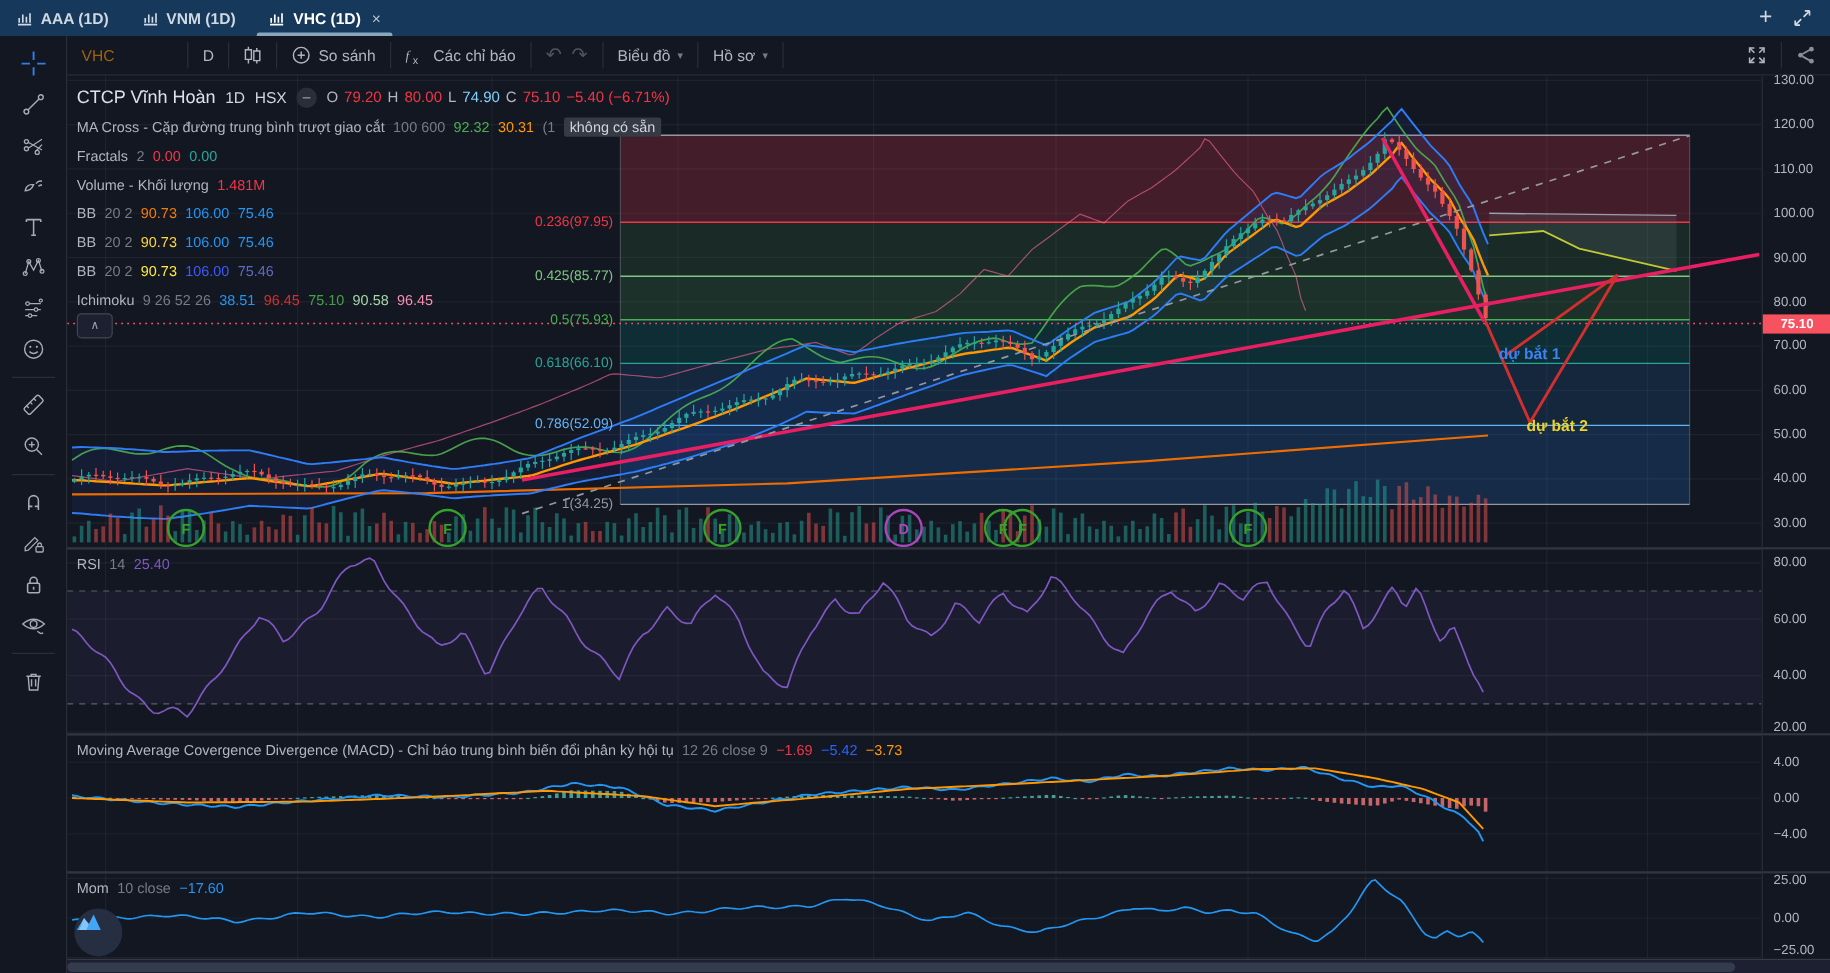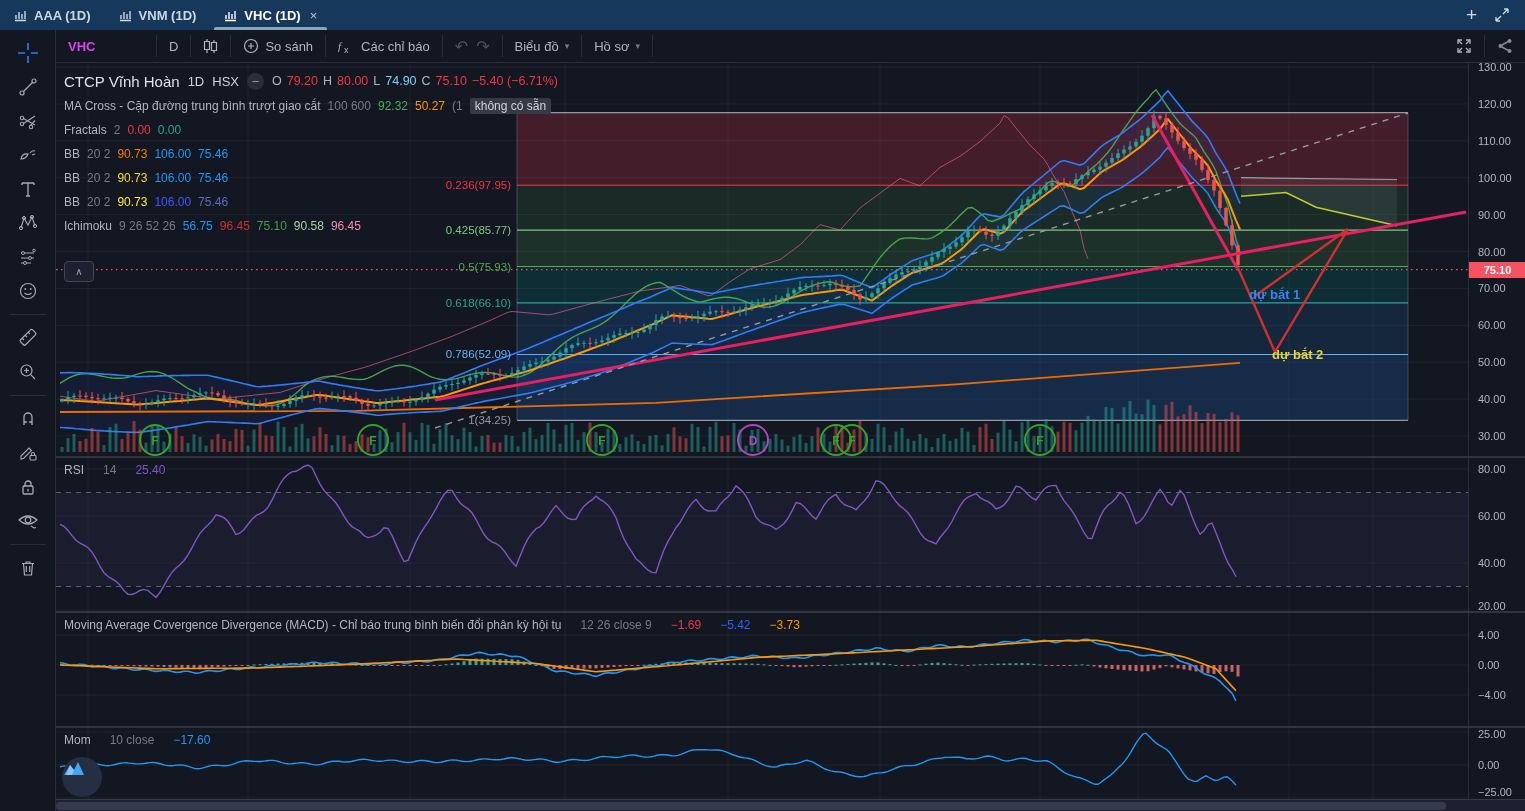--- a/index.html
+++ b/index.html
@@ -18,21 +18,21 @@
   .tab .close { font-size:13px; font-weight:400; color:#b9c6d2; margin-left:2px; }
   #tabbar-right { margin-left:auto; display:flex; align-items:center; gap:18px; padding-right:16px;
     color:#cfd8e3; }
 
   
   #toolbar { position:absolute; left:56px; top:30px; width:1469px; height:33px;
     background:#131722; border-bottom:1px solid #2a2e39; display:flex; align-items:center;
     color:#b2b5be; font-size:13px; }
   .tb-item { display:flex; align-items:center; gap:6px; padding:0 12px; height:100%; cursor:pointer; }
   .tb-sep { width:1px; height:22px; background:#2a2e39; }
-  .tb-sym { font-weight:700; color:#d946ef; width:100px; }
+  .tb-sym { font-weight:400; color:#a16207; width:100px; }
   .caret { font-size:9px; color:#787b86; }
   .dim { color:#50535e; }
   #toolbar-right { margin-left:auto; display:flex; align-items:center; height:100%; }
 
   
   #sidebar { position:absolute; left:0; top:30px; width:56px; height:781px;
     background:#131722; border-right:1px solid #2a2e39; display:flex; flex-direction:column;
     align-items:center; padding-top:6px; }
   .sb-btn { width:38px; height:34px; display:flex; align-items:center; justify-content:center;
     cursor:pointer; border-radius:4px; }
@@ -54,21 +54,21 @@
   .lg-row { display:flex; align-items:center; gap:7px; height:24px; font-size:12px; cursor:pointer; }
   .lg-title-row { height:26px; gap:8px; }
   .lg-title { font-size:15px; color:#dde1ea; font-weight:400; }
   .lg-chip { background:#363a45; color:#d1d4dc; padding:1px 5px; border-radius:2px; }
   .minus-btn { width:17px; height:17px; border-radius:50%; background:#2a2e39; color:#9aa0ab;
     display:flex; align-items:center; justify-content:center; font-size:13px; line-height:1; cursor:pointer; }
   #collapse-btn { position:absolute; left:8px; top:198px; width:30px; height:21px; z-index:5;
     background:#1c2030; border:1px solid #434651; border-radius:4px; color:#9aa0ab;
     display:flex; align-items:center; justify-content:center; font-size:10px; cursor:pointer; }
 
-  .pane-head { position:absolute; left:8px; top:5px; z-index:5; display:flex; gap:19px;
+  .pane-head { position:absolute; left:8px; top:5px; z-index:5; display:flex; gap:7px;
     font-size:12px; align-items:flex-start; cursor:pointer; }
 
   .fib-label { position:absolute; width:200px; text-align:right; font-size:11.5px;
     transform:translateY(-50%); z-index:3; }
   .annot { position:absolute; font-size:13px; font-weight:700; z-index:4; }
 
   #logo { position:absolute; left:6px; top:694px; width:40px; height:40px; border-radius:50%;
     background:#262e42; display:flex; align-items:center; justify-content:center; z-index:6; }
 
   #bottombar { position:absolute; left:0; top:736px; width:1469px; height:12px;
@@ -967,29 +967,33 @@
               <span style="color: rgb(178, 181, 190);">C</span>
               <span style="color: rgb(242, 54, 69);">75.10</span>
               <span style="color: rgb(242, 54, 69);">−5.40 (−6.71%)</span>
             </span>
         </div>
         <div id="legend-rows">
             <div class="lg-row">
               <span style="color: rgb(178, 181, 190);">MA Cross - Cặp đường trung bình trượt giao cắt</span>
               <span style="color: rgb(120, 123, 134);">100 600</span>
               <span style="color: rgb(76, 175, 80);">92.32</span>
-              <span style="color: rgb(255, 152, 0);">50.27</span>
+              <span style="color: rgb(255, 152, 0);">30.31</span>
               <span style="color: rgb(120, 123, 134);">(1</span>
               <span class="lg-chip" style="color: rgb(209, 212, 220);">không có sẵn</span>
             </div>
             <div class="lg-row">
               <span style="color: rgb(178, 181, 190);">Fractals</span>
               <span style="color: rgb(120, 123, 134);">2</span>
               <span style="color: rgb(242, 54, 69);">0.00</span>
               <span style="color: rgb(38, 166, 154);">0.00</span>
+            </div>
+            <div class="lg-row">
+              <span style="color: rgb(178, 181, 190);">Volume - Khối lượng</span>
+              <span style="color: rgb(242, 54, 69);">1.481M</span>
             </div>
             <div class="lg-row">
               <span style="color: rgb(178, 181, 190);">BB</span>
               <span style="color: rgb(120, 123, 134);">20 2</span>
               <span style="color: rgb(245, 124, 0);">90.73</span>
               <span style="color: rgb(33, 150, 243);">106.00</span>
               <span style="color: rgb(33, 150, 243);">75.46</span>
             </div>
             <div class="lg-row">
               <span style="color: rgb(178, 181, 190);">BB</span>
@@ -1001,21 +1005,21 @@
             <div class="lg-row">
               <span style="color: rgb(178, 181, 190);">BB</span>
               <span style="color: rgb(120, 123, 134);">20 2</span>
               <span style="color: rgb(255, 235, 59);">90.73</span>
               <span style="color: rgb(61, 90, 254);">106.00</span>
               <span style="color: rgb(92, 107, 192);">75.46</span>
             </div>
             <div class="lg-row">
               <span style="color: rgb(178, 181, 190);">Ichimoku</span>
               <span style="color: rgb(120, 123, 134);">9 26 52 26</span>
-              <span style="color: rgb(33, 150, 243);">56.75</span>
+              <span style="color: rgb(33, 150, 243);">38.51</span>
               <span style="color: rgb(211, 47, 47);">96.45</span>
               <span style="color: rgb(67, 160, 71);">75.10</span>
               <span style="color: rgb(165, 214, 167);">90.58</span>
               <span style="color: rgb(244, 143, 177);">96.45</span>
             </div>
           </div>
       </div>
       <div id="collapse-btn">∧</div>
       <div id="fib-labels">
           <div class="fib-label" style="top: 122.264px; left: 255px; color: rgb(242, 54, 69);">0.236(97.95)</div>

